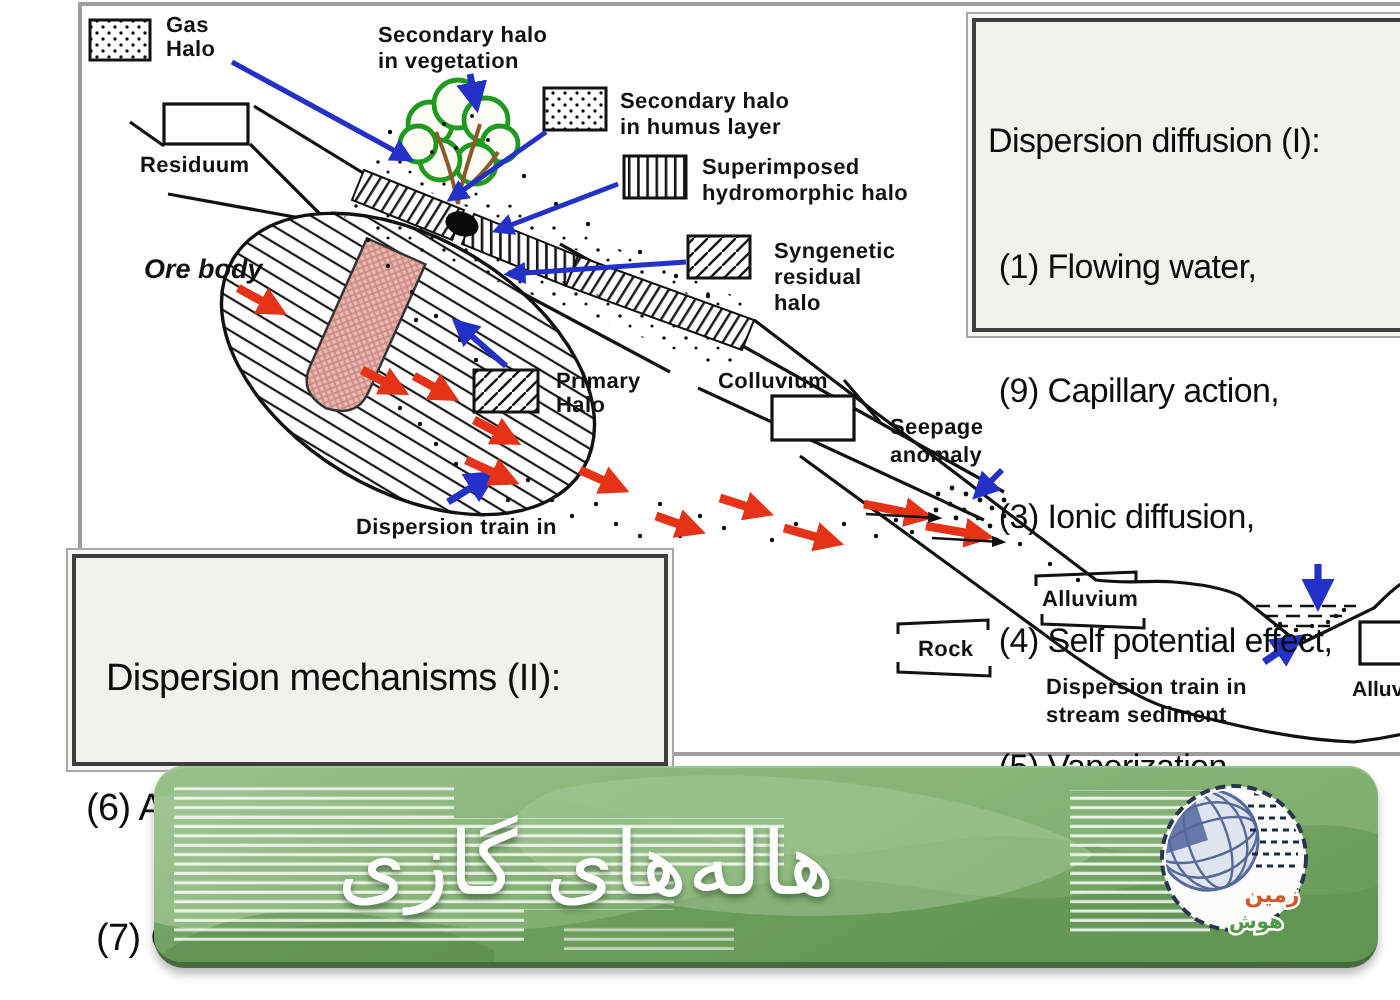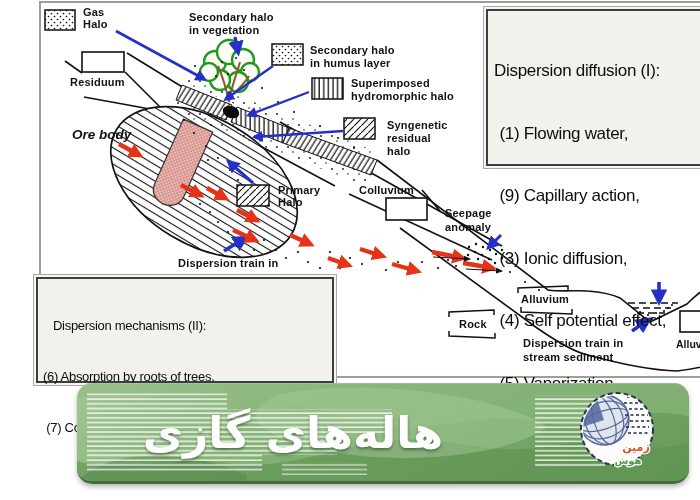--- a/index.html
+++ b/index.html
@@ -12,33 +12,33 @@
   .lbl-sm{font:bold 10.5px "Liberation Sans",sans-serif;fill:#111;}
   .lbl-it{font:italic bold 13.5px "Liberation Sans",sans-serif;fill:#111;}
   
   .mechbox{position:absolute;background:#f2f1ec;border:2px solid #3e3e3e;
            box-shadow:0 0 0 2px #f7f6f2,0 0 0 3px #a8a8a8;
            color:#0d0d0d;font-family:"Liberation Sans",sans-serif;
            font-size:17px;letter-spacing:-.3px;white-space:pre;}
   #mechbox1{left:454px;top:9px;width:237px;height:144px;padding-top:9px;}
   #mechbox1 .t{padding-left:6px;line-height:22.5px;}
   #mechbox1 .i{padding-left:7px;line-height:22.5px;}
-  #mechbox2{left:4px;top:277px;width:294px;height:96px;padding-top:6px;font-size:13px;}
+  #mechbox2{left:4px;top:277px;width:294px;height:96px;padding-top:6px;font-size:19px;}
   #mechbox2 .t{padding-left:15px;line-height:21px;}
   #mechbox2 .i{padding-left:5px;line-height:21px;}
   
   #banner{position:absolute;left:45px;top:383px;width:612px;height:98px;
           border-radius:15px;overflow:hidden;
           background:linear-gradient(150deg,#a3c795 0%,#82b073 40%,#669a58 100%);
           border-bottom:3px solid #446c3c;
           box-shadow:0 3px 5px rgba(0,0,0,.28), inset 0 1px 0 rgba(255,255,255,.35);}
   #banner-title{position:absolute;left:46px;top:4px;width:340px;height:90px;
           display:flex;align-items:center;justify-content:center;
           direction:rtl;color:#fff;font-family:"DejaVu Sans",sans-serif;
-          font-weight:bold;font-size:44px;
+          font-weight:normal;font-size:44px;
           text-shadow:0 2px 3px rgba(35,65,30,.55);}
 </style>
 </head>
 <body>
 
 <div id="stage">
 
   <div id="diagram">
     <svg width="700" height="380" viewBox="0 0 700 380">
       <defs>

